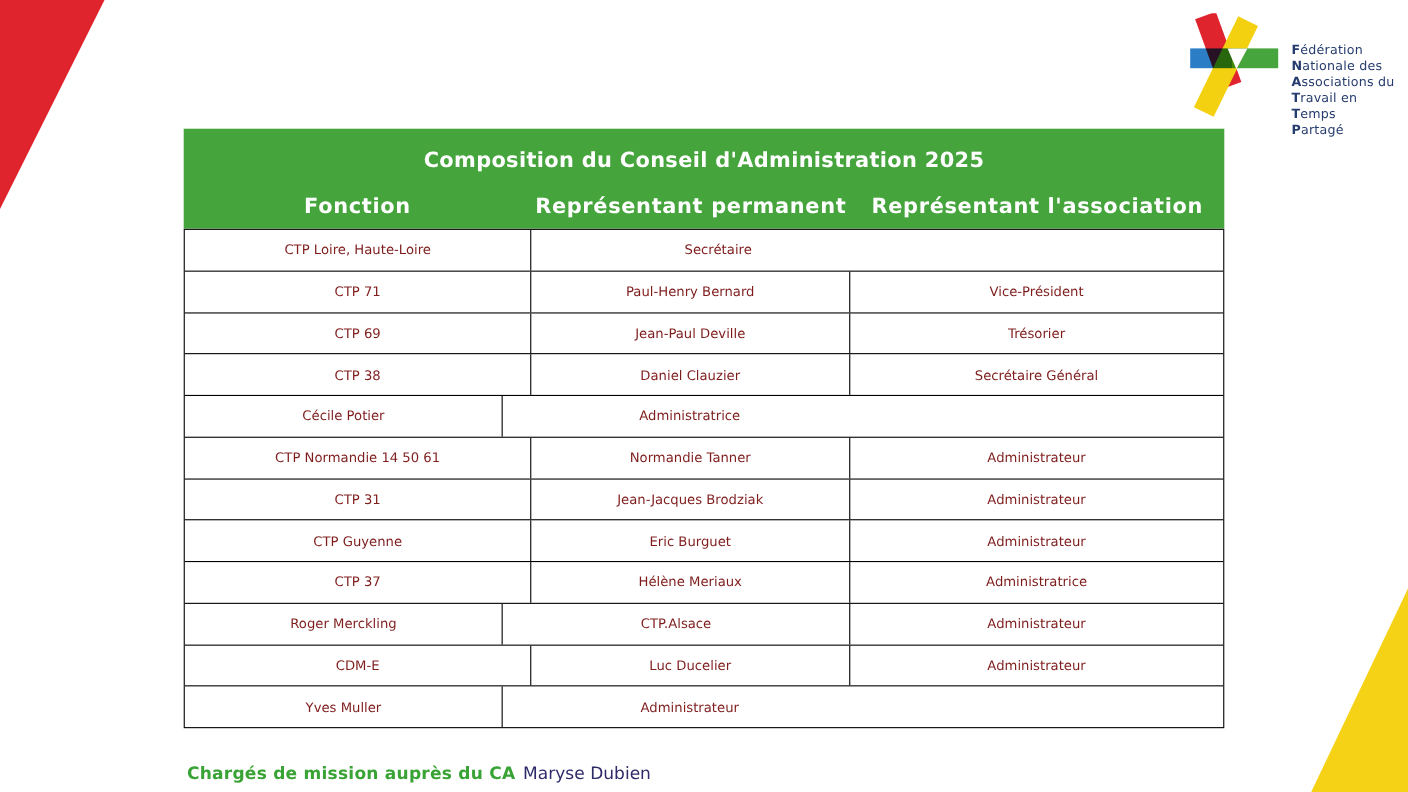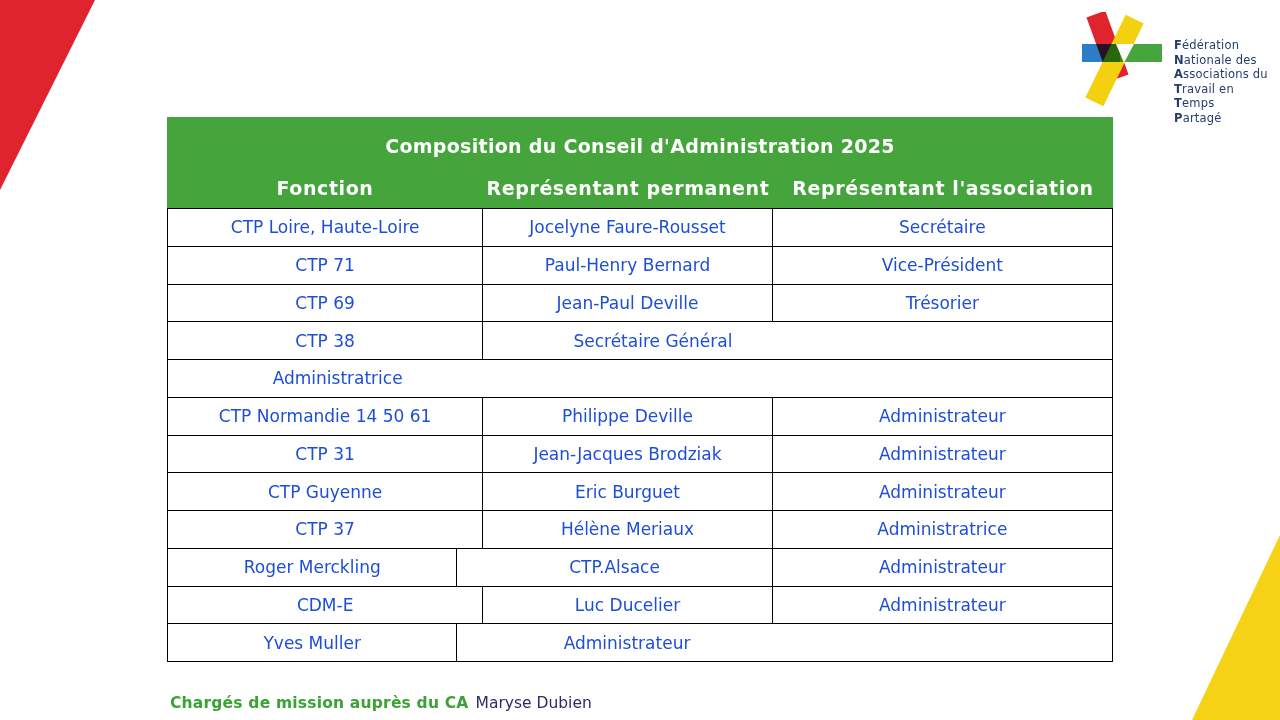--- a/index.html
+++ b/index.html
@@ -40,21 +40,21 @@
   .c3 { width: 35.94%; }
 
   .tbody {
     height: 454px; display: flex; flex-direction: column;
     border: 1.5px solid #000000; background: #ffffff;
   }
   .trow { flex: 1; display: flex; border-bottom: 1px solid #000000; }
   .trow:last-child { border-bottom: none; }
   .tcell {
     display: flex; align-items: center; justify-content: center;
-    font-size: 17px; color: #1d4ed8;
+    font-size: 12px; color: #7f1d1d;
     border-right: 1px solid #000000;
     overflow: hidden; white-space: nowrap;
   }
   .tcell:last-child { border-right: none; }
 
   
   .footer { position: absolute; left: 170px; top: 694px; font-size: 15.5px; white-space: nowrap; text-align: right; }
   .footer .label { color: #3aa335; font-weight: bold; letter-spacing: 0.2px; }
   .footer .name { color: #2e2a68; margin-left: 7px; }
 </style>
@@ -91,43 +91,44 @@
     <div class="title-row">Composition du Conseil d'Administration 2025</div>
     <div class="cols-row">
       <div class="col-h c1">Fonction</div>
       <div class="col-h c2">Représentant permanent</div>
       <div class="col-h c3">Représentant l'association</div>
     </div>
   </div>
   <div class="tbody">
     <div class="trow">
       <div class="tcell c1">CTP Loire, Haute-Loire</div>
-      <div class="tcell c2">Jocelyne Faure-Rousset</div>
       <div class="tcell c3">Secrétaire</div>
     </div>
     <div class="trow">
       <div class="tcell c1">CTP 71</div>
       <div class="tcell c2">Paul-Henry Bernard</div>
       <div class="tcell c3">Vice-Président</div>
     </div>
     <div class="trow">
       <div class="tcell c1">CTP 69</div>
       <div class="tcell c2">Jean-Paul Deville</div>
       <div class="tcell c3">Trésorier</div>
     </div>
     <div class="trow">
       <div class="tcell c1">CTP 38</div>
+      <div class="tcell c2">Daniel Clauzier</div>
       <div class="tcell c3">Secrétaire Général</div>
     </div>
     <div class="trow">
+      <div class="tcell c2">Cécile Potier</div>
       <div class="tcell c3">Administratrice</div>
     </div>
     <div class="trow">
       <div class="tcell c1">CTP Normandie 14 50 61</div>
-      <div class="tcell c2">Philippe Deville</div>
+      <div class="tcell c2">Normandie Tanner</div>
       <div class="tcell c3">Administrateur</div>
     </div>
     <div class="trow">
       <div class="tcell c1">CTP 31</div>
       <div class="tcell c2">Jean-Jacques Brodziak</div>
       <div class="tcell c3">Administrateur</div>
     </div>
     <div class="trow">
       <div class="tcell c1">CTP Guyenne</div>
       <div class="tcell c2">Eric Burguet</div>

